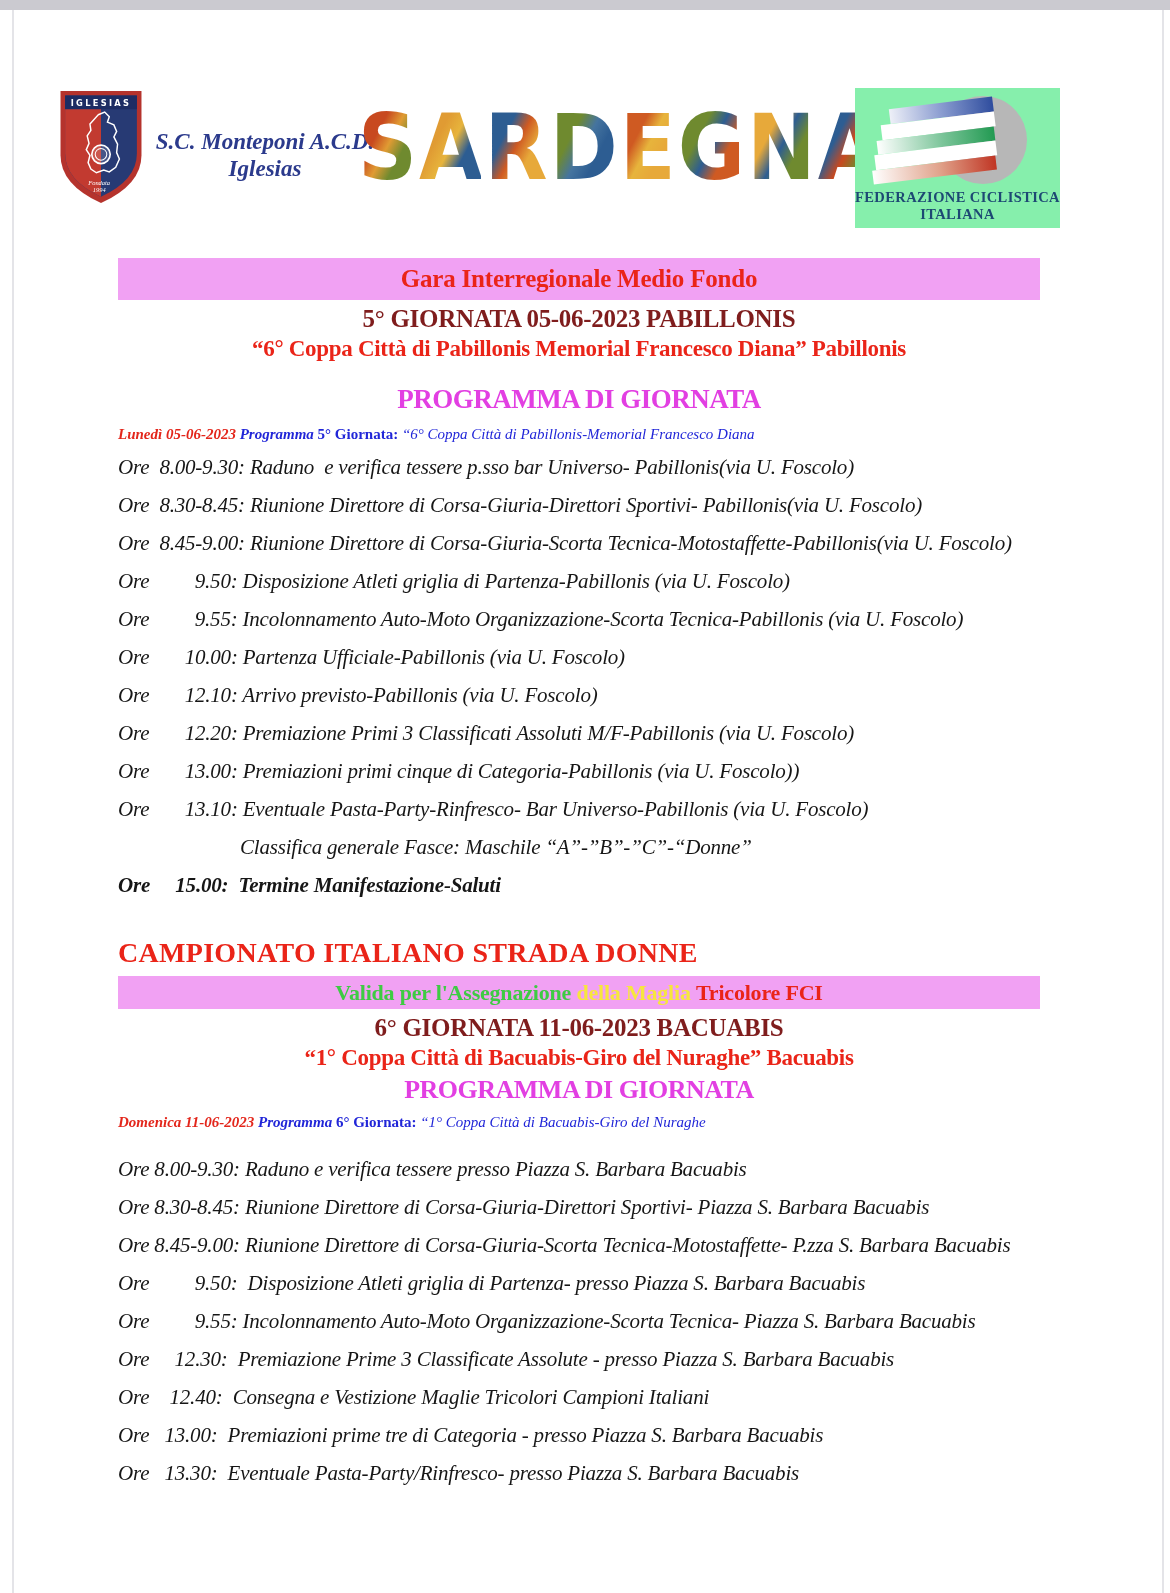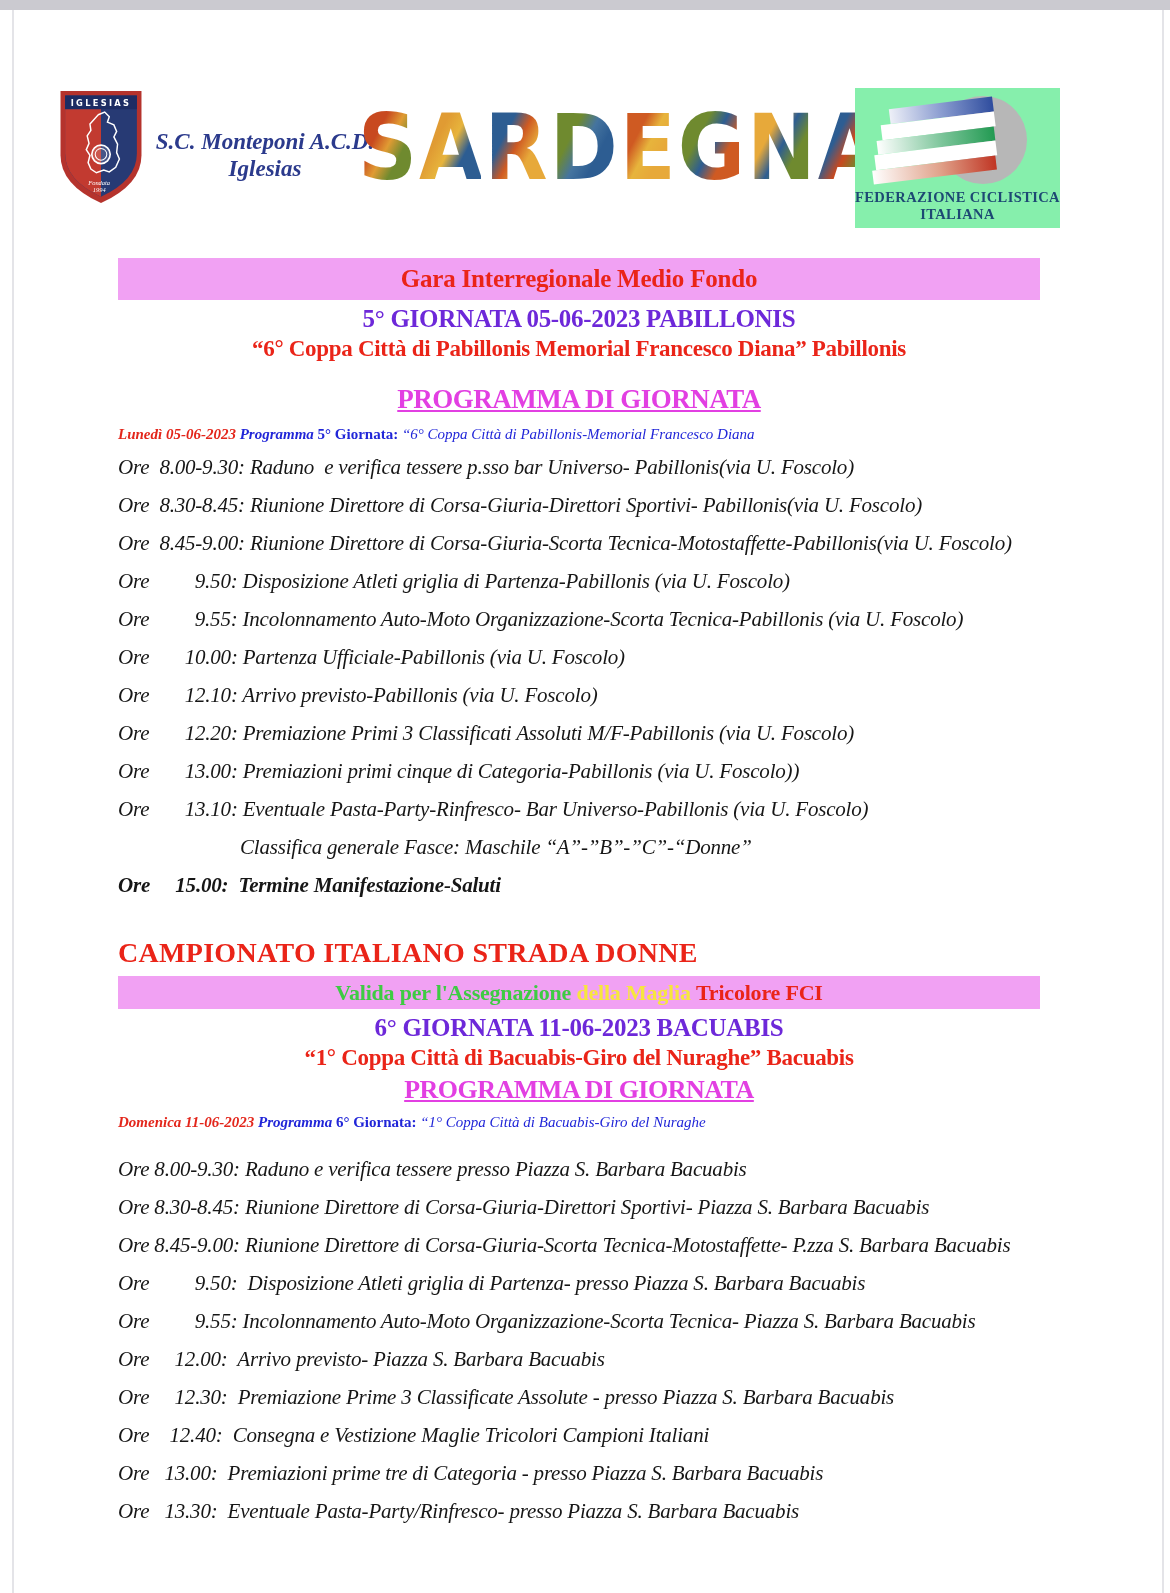--- a/index.html
+++ b/index.html
@@ -22,26 +22,26 @@
   .fci-text{position:absolute;left:0;bottom:5px;width:100%;text-align:center;color:#1d4973;
       font-weight:bold;font-size:14.5px;line-height:17px;letter-spacing:0.4px;}
 
   
   .content{position:absolute;left:118px;top:258px;width:922px;}
   .bar{background:#f1a1f3;height:42px;display:flex;align-items:center;justify-content:center;
        font-weight:bold;}
   .bar1 span{color:#ea2418;font-size:25px;letter-spacing:-0.2px;}
   .bar2{margin-top:8px;height:33px;justify-content:center;}
   .bar2 span{font-size:22px;letter-spacing:-0.2px;white-space:pre;}
-  .h-blue{color:#6d28d9;font-weight:bold;font-size:25px;line-height:30px;text-align:center;
+  .h-blue{color:#7f1d1d;font-weight:bold;font-size:25px;line-height:30px;text-align:center;
       margin-top:4px;letter-spacing:-0.3px;}
   .h-red{color:#ea2418;font-weight:bold;font-size:23px;line-height:30px;text-align:center;
       letter-spacing:-0.3px;}
   .programma{color:#e23fe2;font-weight:bold;font-size:27px;line-height:30px;text-align:center;
-      margin-top:20px;letter-spacing:-0.5px;text-decoration:underline;}
+      margin-top:20px;letter-spacing:-0.5px;}
   .programma.second{margin-top:2px;font-size:26px;}
   .campionato{color:#ea2418;font-weight:bold;font-size:28px;line-height:30px;
       margin-top:42px;letter-spacing:0.3px;}
   .intro{margin-top:5px;font-size:15px;line-height:30px;white-space:nowrap;}
   .intro.second{margin-top:2px;}
   .intro .d{color:#e3261b;font-weight:bold;font-style:italic;}
   .intro .w{color:#2126d8;font-weight:bold;font-style:italic;}
   .intro .g{color:#2126d8;font-weight:bold;}
   .intro .e{color:#2126d8;font-style:italic;}
   .schedule{margin-top:8px;}
@@ -198,21 +198,20 @@
 
         <div class="srow"><span class="stime">Ore 8.30-8.45: </span><span class="stext">Riunione Direttore di Corsa-Giuria-Direttori Sportivi- Piazza S. Barbara Bacuabis</span></div>
 
         <div class="srow"><span class="stime">Ore 8.45-9.00: </span><span class="stext">Riunione Direttore di Corsa-Giuria-Scorta Tecnica-Motostaffette- P.zza S. Barbara Bacuabis</span></div>
 
         <div class="srow"><span class="stime">Ore         9.50:  </span><span class="stext">Disposizione Atleti griglia di Partenza- presso Piazza S. Barbara Bacuabis</span></div>
 
         <div class="srow"><span class="stime">Ore         9.55: </span><span class="stext">Incolonnamento Auto-Moto Organizzazione-Scorta Tecnica- Piazza S. Barbara Bacuabis</span></div>
 
 
-        <div class="srow"><span class="stime">Ore     12.00:  </span><span class="stext">Arrivo previsto- Piazza S. Barbara Bacuabis</span></div>
 
         <div class="srow"><span class="stime">Ore     12.30:  </span><span class="stext">Premiazione Prime 3 Classificate Assolute - presso Piazza S. Barbara Bacuabis</span></div>
 
         <div class="srow"><span class="stime">Ore    12.40:  </span><span class="stext">Consegna e Vestizione Maglie Tricolori Campioni Italiani</span></div>
 
         <div class="srow"><span class="stime">Ore   13.00:  </span><span class="stext">Premiazioni prime tre di Categoria - presso Piazza S. Barbara Bacuabis</span></div>
 
         <div class="srow"><span class="stime">Ore   13.30:  </span><span class="stext">Eventuale Pasta-Party/Rinfresco- presso Piazza S. Barbara Bacuabis</span></div>
       </div>
 

